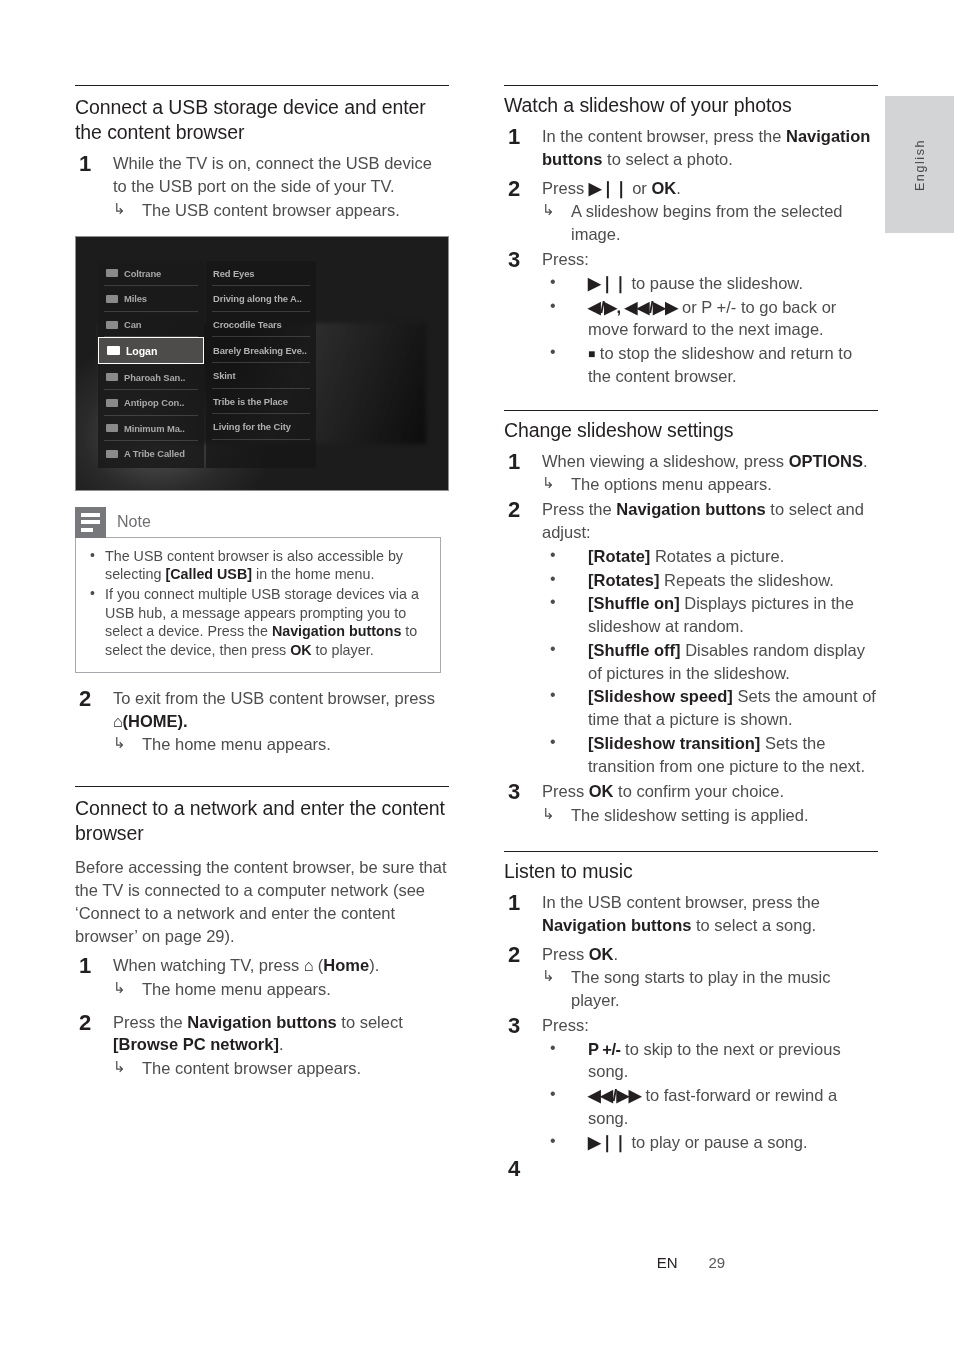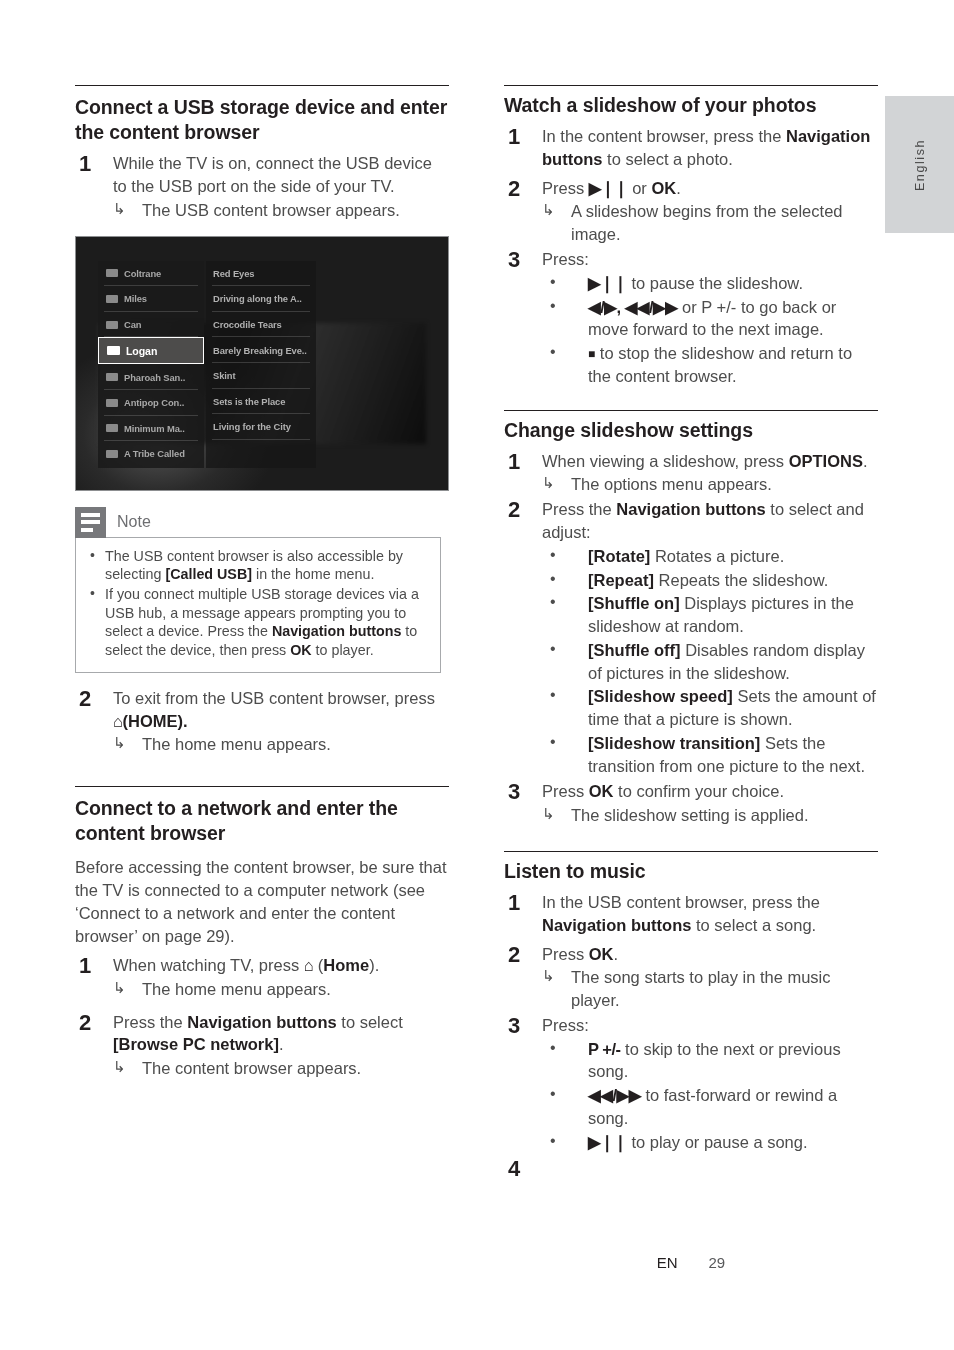--- a/index.html
+++ b/index.html
@@ -47,21 +47,21 @@
   .rule {
     border: 0;
     border-top: 1.6px solid #231f20;
     margin: 0 0 9px 0;
     width: 100%;
   }
   .rule.tight { margin-bottom: 7px; }
 
   h2.section-title {
     font-size: 19.5px;
-    font-weight: bold;
+    font-weight: normal;
     color: #231f20;
     margin: 0 0 7px 0;
     line-height: 1.29;
     letter-spacing: -0.1px;
   }
 
   p.intro {
     font-size: 16.5px;
     line-height: 1.39;
     color: #4d4d4d;
@@ -341,21 +341,21 @@
           <div class="tv-item sep">
             <span>Crocodile Tears</span>
           </div>
           <div class="tv-item sep">
             <span>Barely Breaking Eve..</span>
           </div>
           <div class="tv-item sep">
             <span>Skint</span>
           </div>
           <div class="tv-item sep">
-            <span>Sets is the Place</span>
+            <span>Tribe is the Place</span>
           </div>
           <div class="tv-item sep">
             <span>Living for the City</span>
           </div>
         </div>
 
       </div>
     </div>
 
     <div class="note-wrap">
@@ -473,21 +473,21 @@
       <li style="margin-top:2px">
         <span class="num">2</span>
         <span class="step-text"><span>Press the </span><b>Navigation buttons</b><span> to select and adjust:</span></span>
         <ul class="subbul">
           <li>
             <span class="dot">•</span>
             <b>[Rotate]</b><span> Rotates a picture.</span>
           </li>
           <li>
             <span class="dot">•</span>
-            <b>[Repeat]</b><span> Repeats the slideshow.</span>
+            <b>[Rotates]</b><span> Repeats the slideshow.</span>
           </li>
           <li>
             <span class="dot">•</span>
             <b>[Shuffle on]</b><span> Displays pictures in the slideshow at random.</span>
           </li>
           <li>
             <span class="dot">•</span>
             <b>[Shuffle off]</b><span> Disables random display of pictures in the slideshow.</span>
           </li>
           <li>

